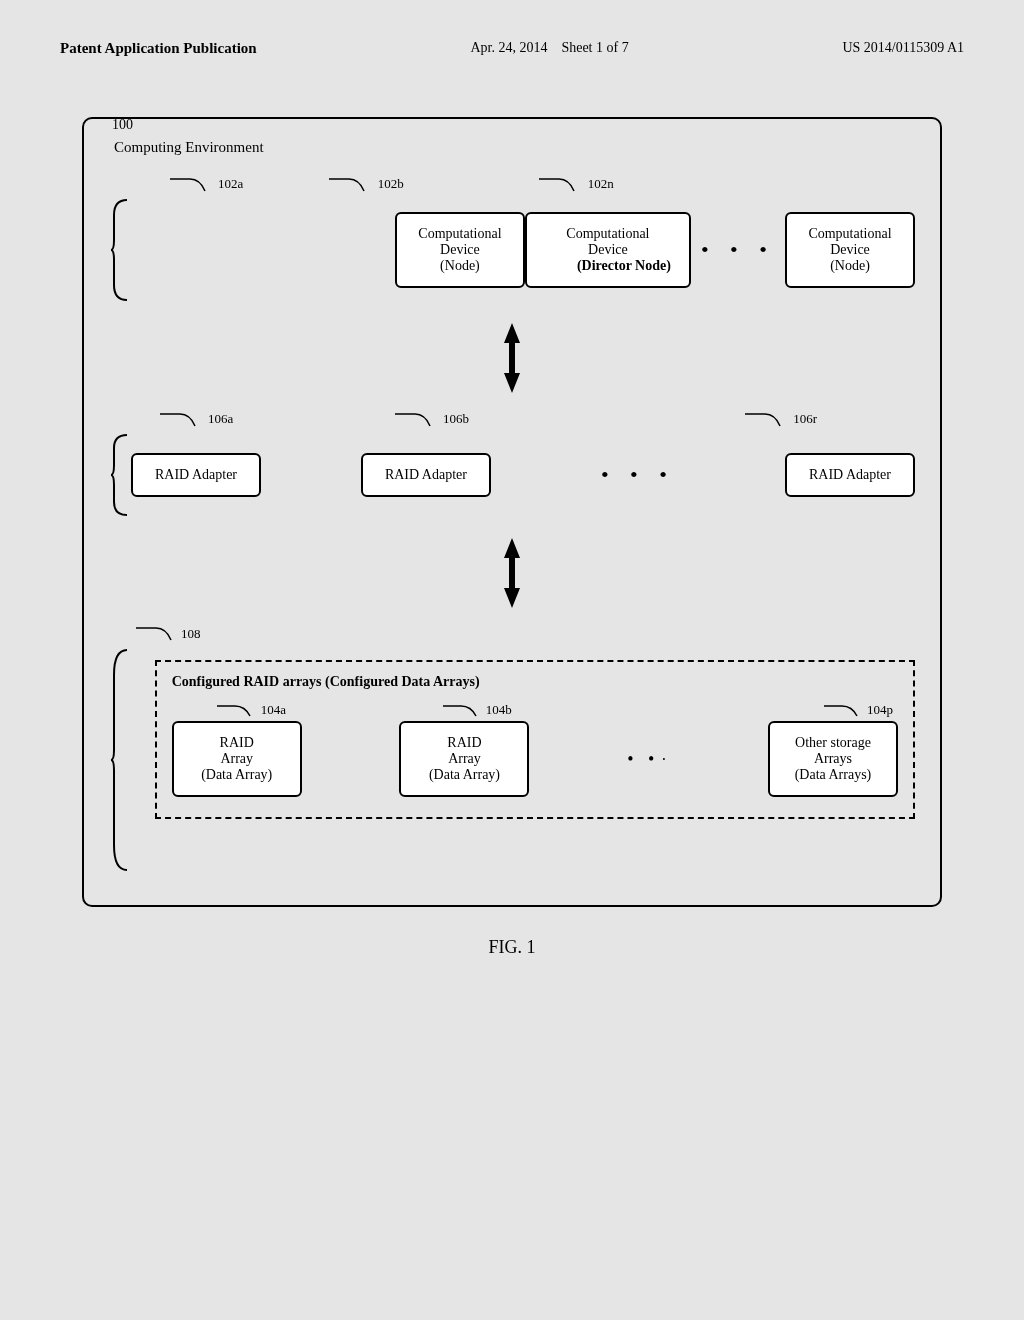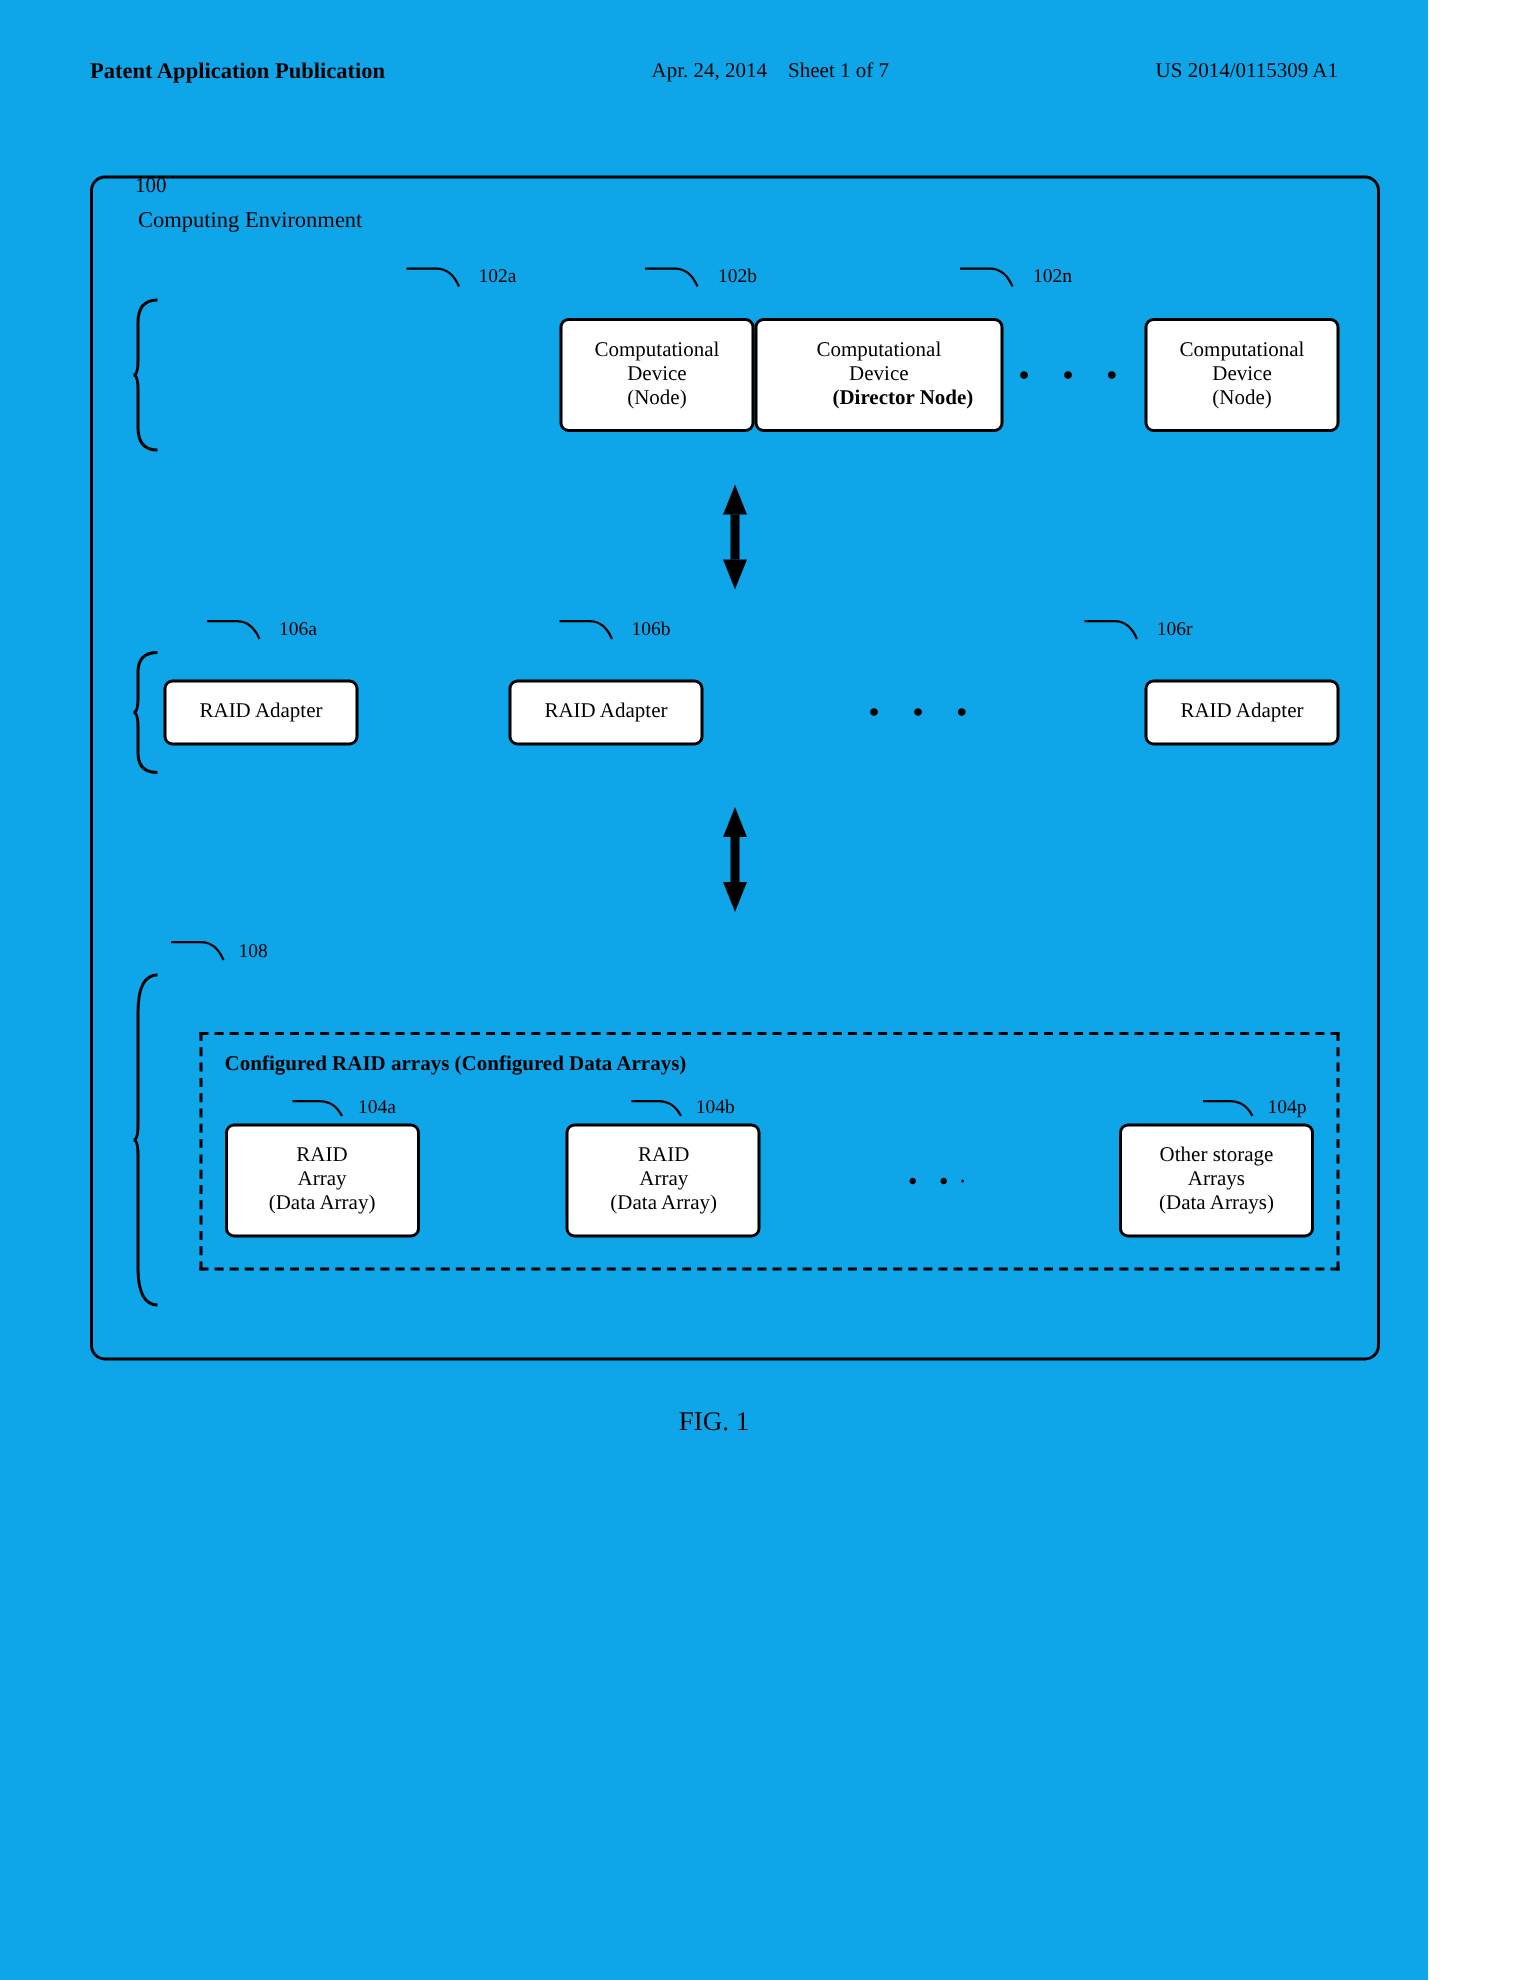--- a/index.html
+++ b/index.html
@@ -6,23 +6,23 @@
     body {
       background: #fff;
       font-family: 'Times New Roman', Times, serif;
       width: 1024px;
       min-height: 1320px;
       position: relative;
       overflow: hidden;
     }
 
     .page {
-      width: 952px;
+      width: 1024px;
       min-height: 1320px;
-      background: #0ea5e9;
+      background: #e5e5e5;
       padding: 40px 60px;
       position: relative;
     }
 
     
     .header {
       display: flex;
       justify-content: space-between;
       align-items: flex-start;
       margin-bottom: 60px;
@@ -153,21 +153,21 @@
     </div>
 
     <div class="outer-box">
 
       <div class="computing-env-label">
         <span>Computing Environment</span>
       </div>
 
       <div style="position:relative; margin-bottom: 5px;">
 
-        <div style="display:flex; justify-content:center; padding: 0 15px 0 15px; margin-bottom:2px;">
+        <div style="display:flex; justify-content:flex-start; padding: 0 15px 0 15px; margin-bottom:2px;">
           <div style="text-align:center; width:160px; font-size:13px;">
             <svg width="50" height="16" style="display:inline-block; vertical-align:middle;">
                 <path d="M 40 14 Q 35 2 25 2 L 5 2" stroke="#000" stroke-width="1.5" fill="none"></path>
               </svg>
             <span>102a</span>
           </div>
           <div style="text-align:center; width:160px; font-size:13px;">
             <svg width="50" height="16" style="display:inline-block; vertical-align:middle;">
                 <path d="M 40 14 Q 35 2 25 2 L 5 2" stroke="#000" stroke-width="1.5" fill="none"></path>
               </svg>
@@ -277,21 +277,21 @@
 
       <div style="position:relative;">
 
         <div style="display:flex; align-items:flex-start; margin-bottom:3px; padding-left: 22px;">
           <svg width="50" height="16" style="display:inline-block; vertical-align:middle;">
               <path d="M 40 14 Q 35 2 25 2 L 5 2" stroke="#000" stroke-width="1.5" fill="none"></path>
             </svg>
           <span style="font-size:13px;">108</span>
         </div>
 
-        <div style="display:flex; align-items:center;gap:25px;">
+        <div style="display:flex; align-items:flex-start;gap:25px;">
           <svg width="22" height="230">
             <path d="M 18 5 Q 5 5 5 30 L 5 105 Q 5 115 2 115 Q 5 115 5 125 L 5 200 Q 5 225 18 225" stroke="#000" stroke-width="2" fill="none"></path>
           </svg>
 
           <div class="dashed-box">
             <div class="dashed-label">
               <span>Configured RAID arrays (Configured Data Arrays)</span>
             </div>
 
             <div style="display:flex; justify-content:space-between; padding: 0 5px; margin-bottom:3px;">

